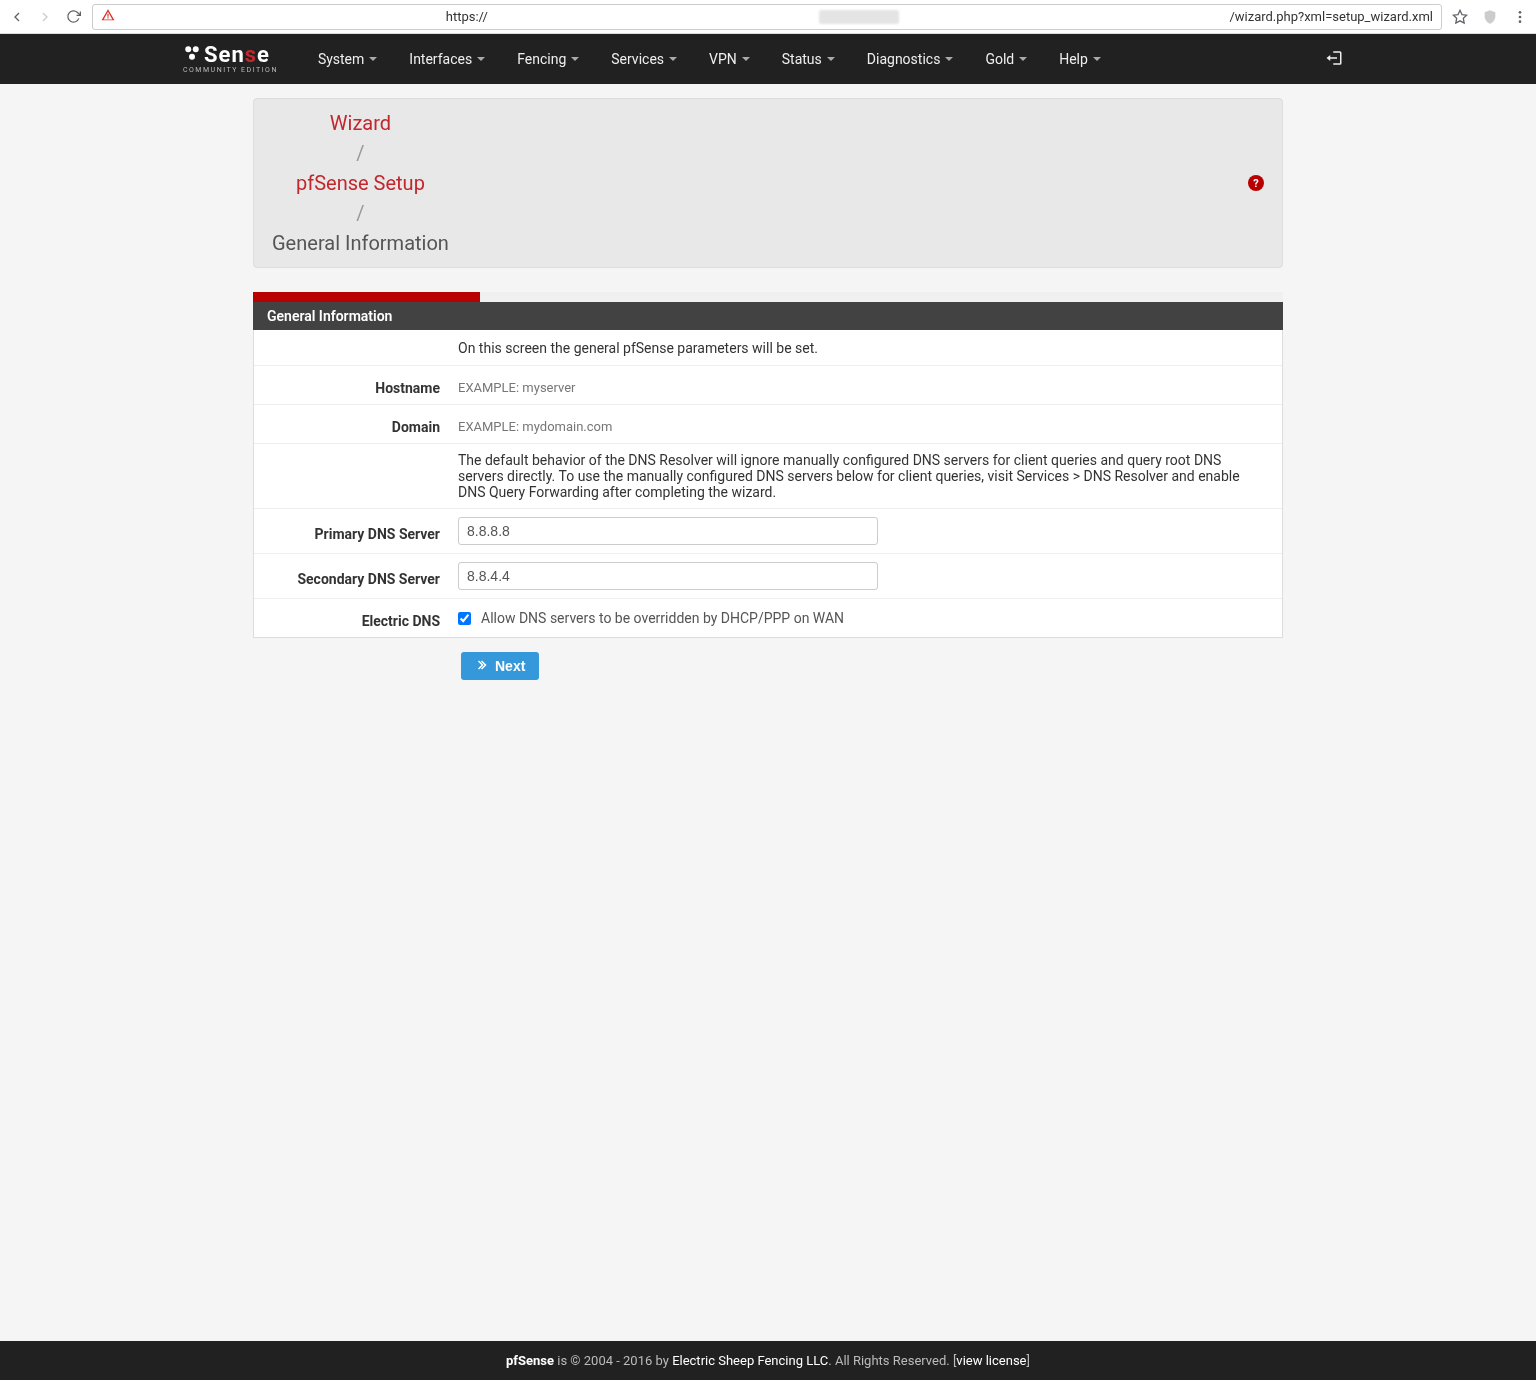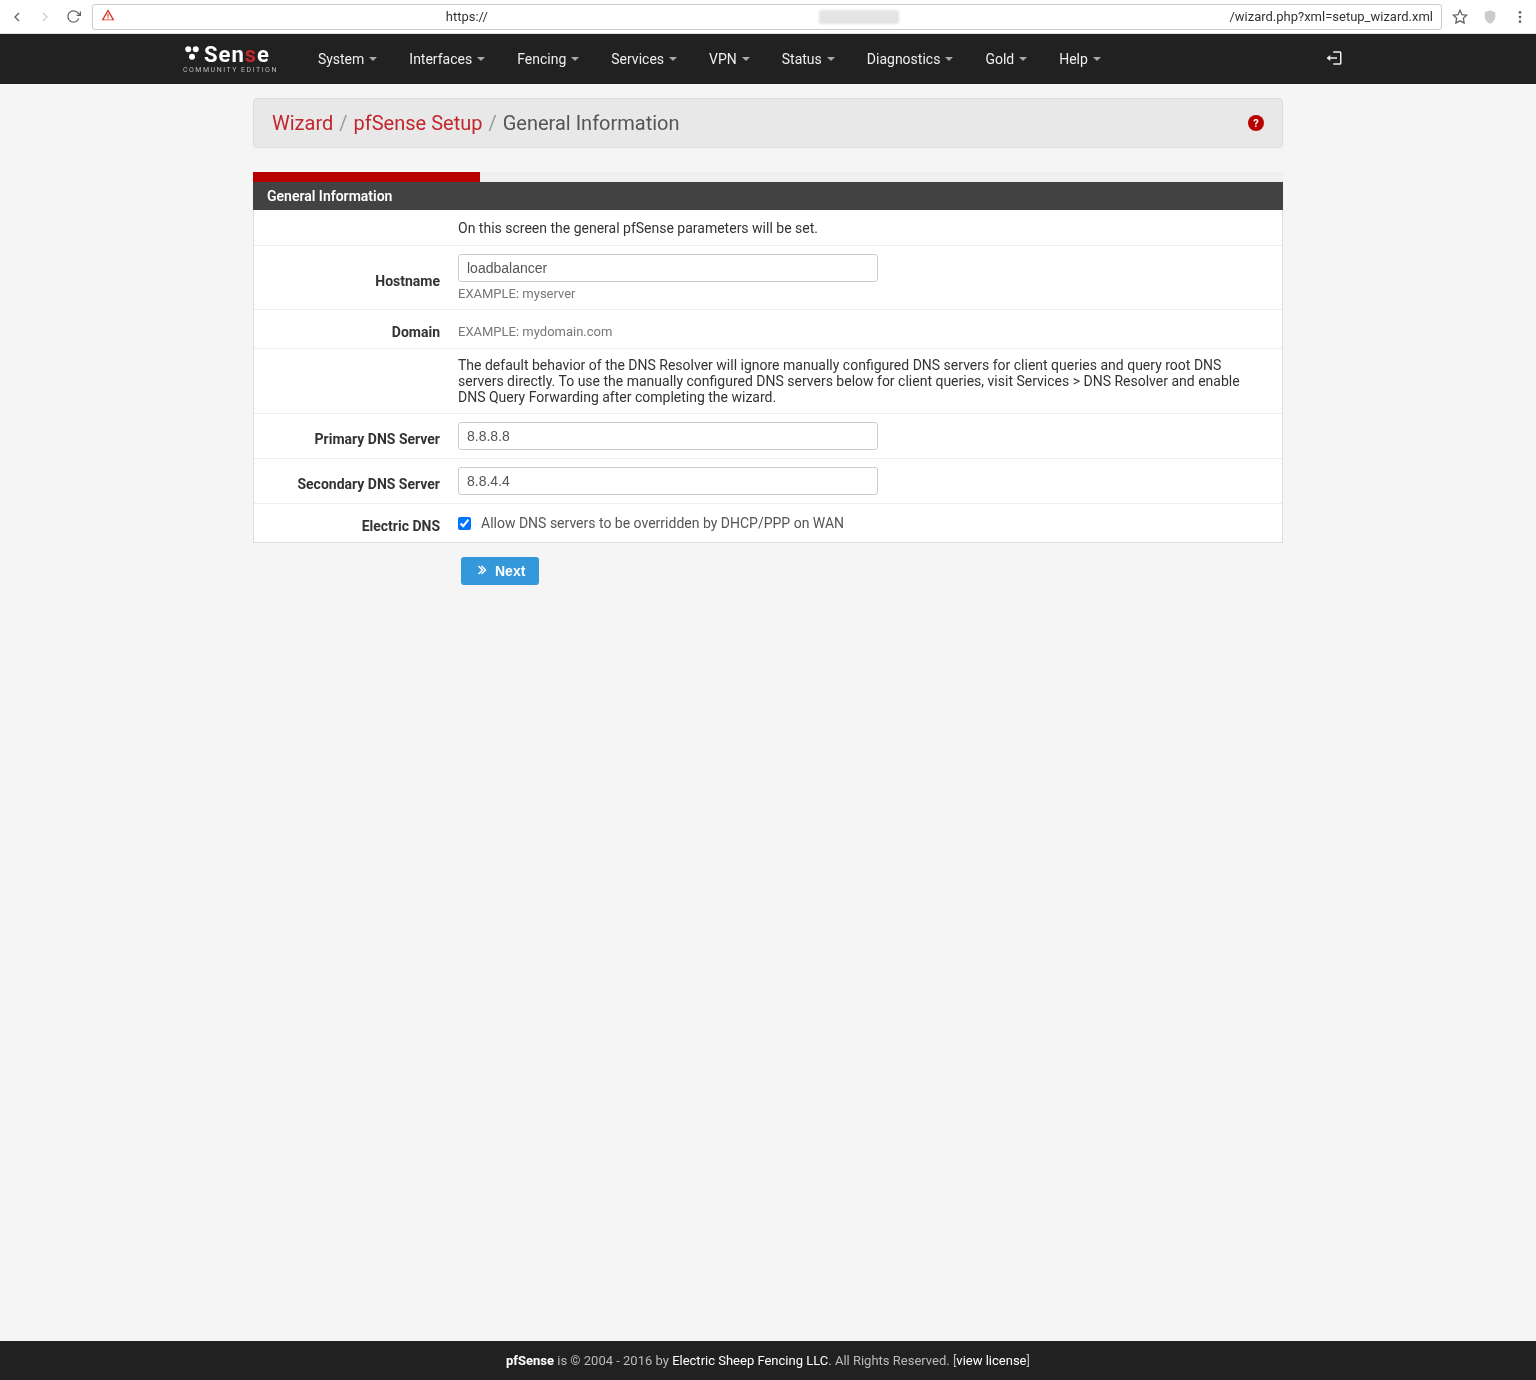--- a/index.html
+++ b/index.html
@@ -107,21 +107,21 @@
   
   .breadcrumb-panel {
     background: #e8e8e8;
     border: 1px solid #ddd;
     border-radius: 4px;
     padding: 12px 18px;
     display: flex;
     align-items: center;
     justify-content: space-between;
   }
-  .breadcrumb { font-size: 20px; display: flex; gap: 6px; align-items: center; }
+  .breadcrumb { font-size: 20px; display: flex; gap: 6px; align-items: center; flex-direction: column; }
   .breadcrumb a { color: #c1272d; text-decoration: none; cursor: pointer; }
   .breadcrumb .sep { color: #999; }
   .breadcrumb .current { color: #555; }
   .help-badge {
     width: 16px; height: 16px; border-radius: 50%;
     background: #b90000; color: #fff;
     font-size: 11px; font-weight: 700;
     display: flex; align-items: center; justify-content: center;
     cursor: pointer;
   }
@@ -371,21 +371,20 @@
       <div class="form-row">
         <div class="form-label"></div>
         <div class="form-controls">
             <div class="desc">On this screen the general pfSense parameters will be set.</div>
           </div>
       </div>
 
       <div class="form-row">
         <div class="form-label">Hostname</div>
         <div class="form-controls">
-          <input class="text-input" type="text" value="loadbalancer" style="">
           <div class="help">EXAMPLE: myserver</div>
         </div>
       </div>
 
       <div class="form-row">
         <div class="form-label">Domain</div>
         <div class="form-controls">
           <div class="help">EXAMPLE: mydomain.com</div>
         </div>
       </div>

